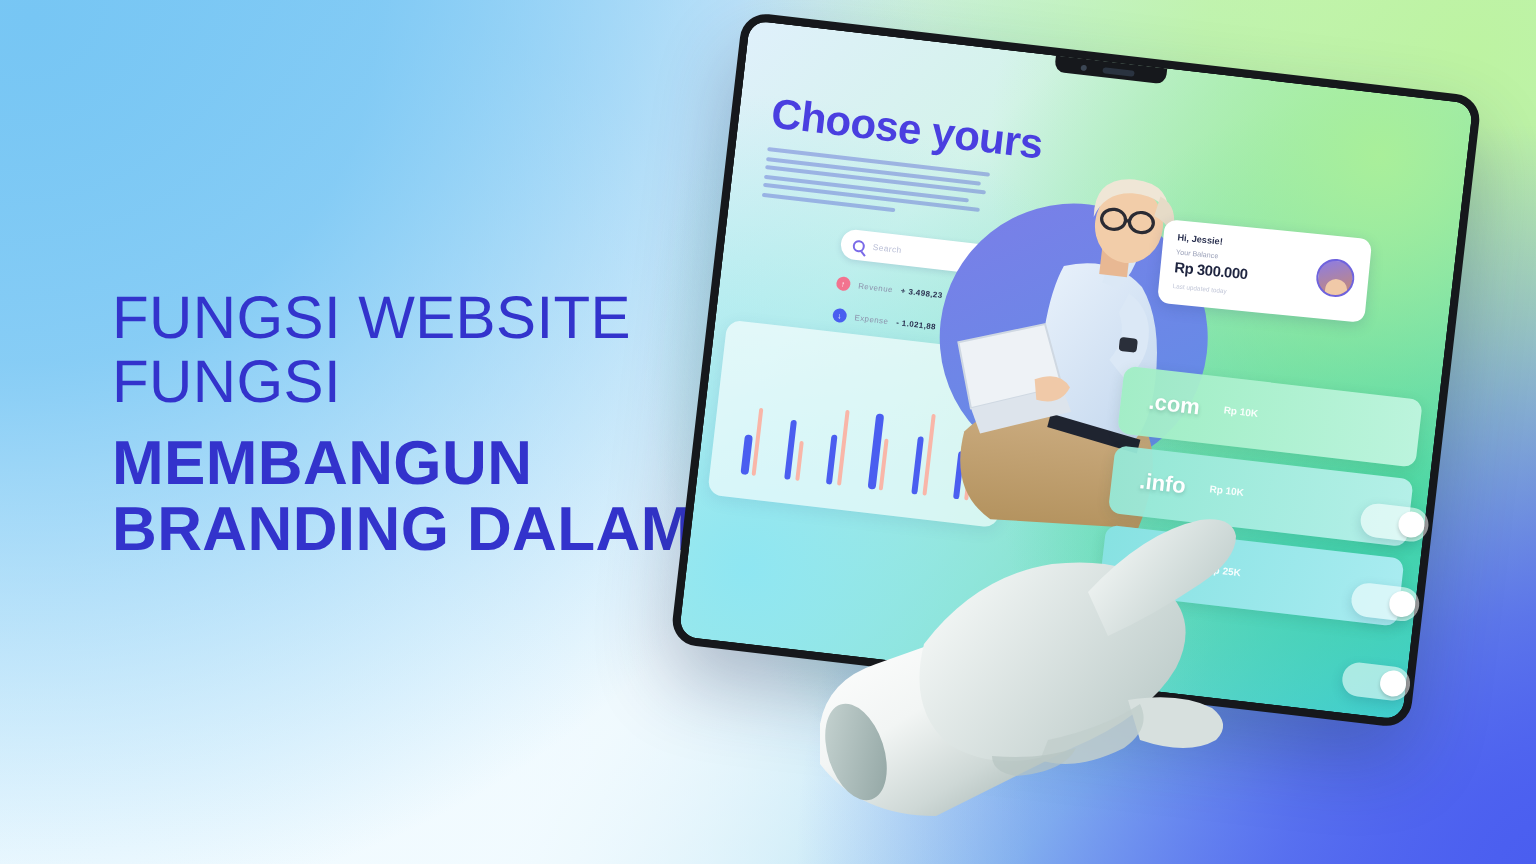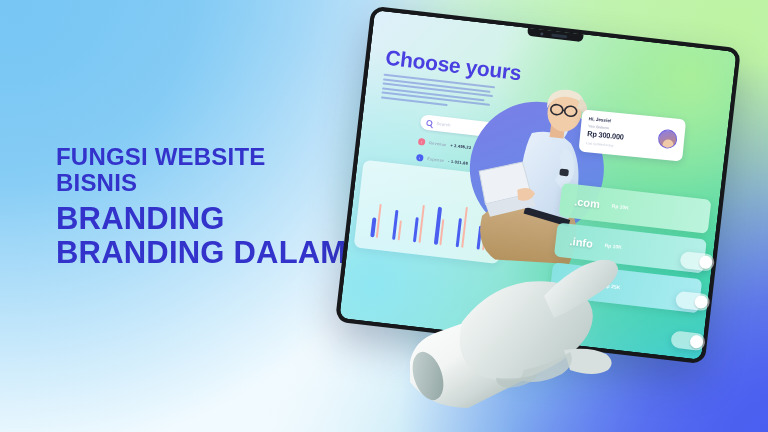--- a/index.html
+++ b/index.html
@@ -24,21 +24,21 @@
 
   
   .headline {
     position:absolute; left:56px; top:144px;
     width:330px;
     color:#3333cc;
     line-height:1.07;
     letter-spacing:0.2px;
   }
   .hl-line { display:block; }
-  .hl-light { font-weight:700; font-size:24px; }
+  .hl-light { font-weight:400; font-size:30px; }
   .hl-bold  { font-weight:700; font-size:31px; }
   .hl-gap   { height:7px; }
 
   
   .tablet-wrap {
     position:absolute;
     left:352px; top:26px;
     width:372px; height:318px;
     transform:rotate(6.6deg);
     transform-origin:50% 50%;
@@ -210,23 +210,23 @@
   
   .woman { position:absolute; left:118px; top:52px; width:126px; height:190px; }
 </style>
 </head>
 <body>
 
 <div class="bg"></div>
 
 <div class="headline">
   <span class="hl-line hl-light">FUNGSI WEBSITE</span>
-  <span class="hl-line hl-light">BISNIS</span>
+  <span class="hl-line hl-light">FUNGSI</span>
   <div class="hl-gap"></div>
-  <span class="hl-line hl-bold">BRANDING</span>
+  <span class="hl-line hl-bold">MEMBANGUN</span>
   <span class="hl-line hl-bold">BRANDING DALAM</span>
 </div>
 
 <div class="tablet-wrap">
   <div class="tablet">
     <div class="screen">
 
       <div class="screen-h1">Choose yours</div>
 
       <div class="lorem">

